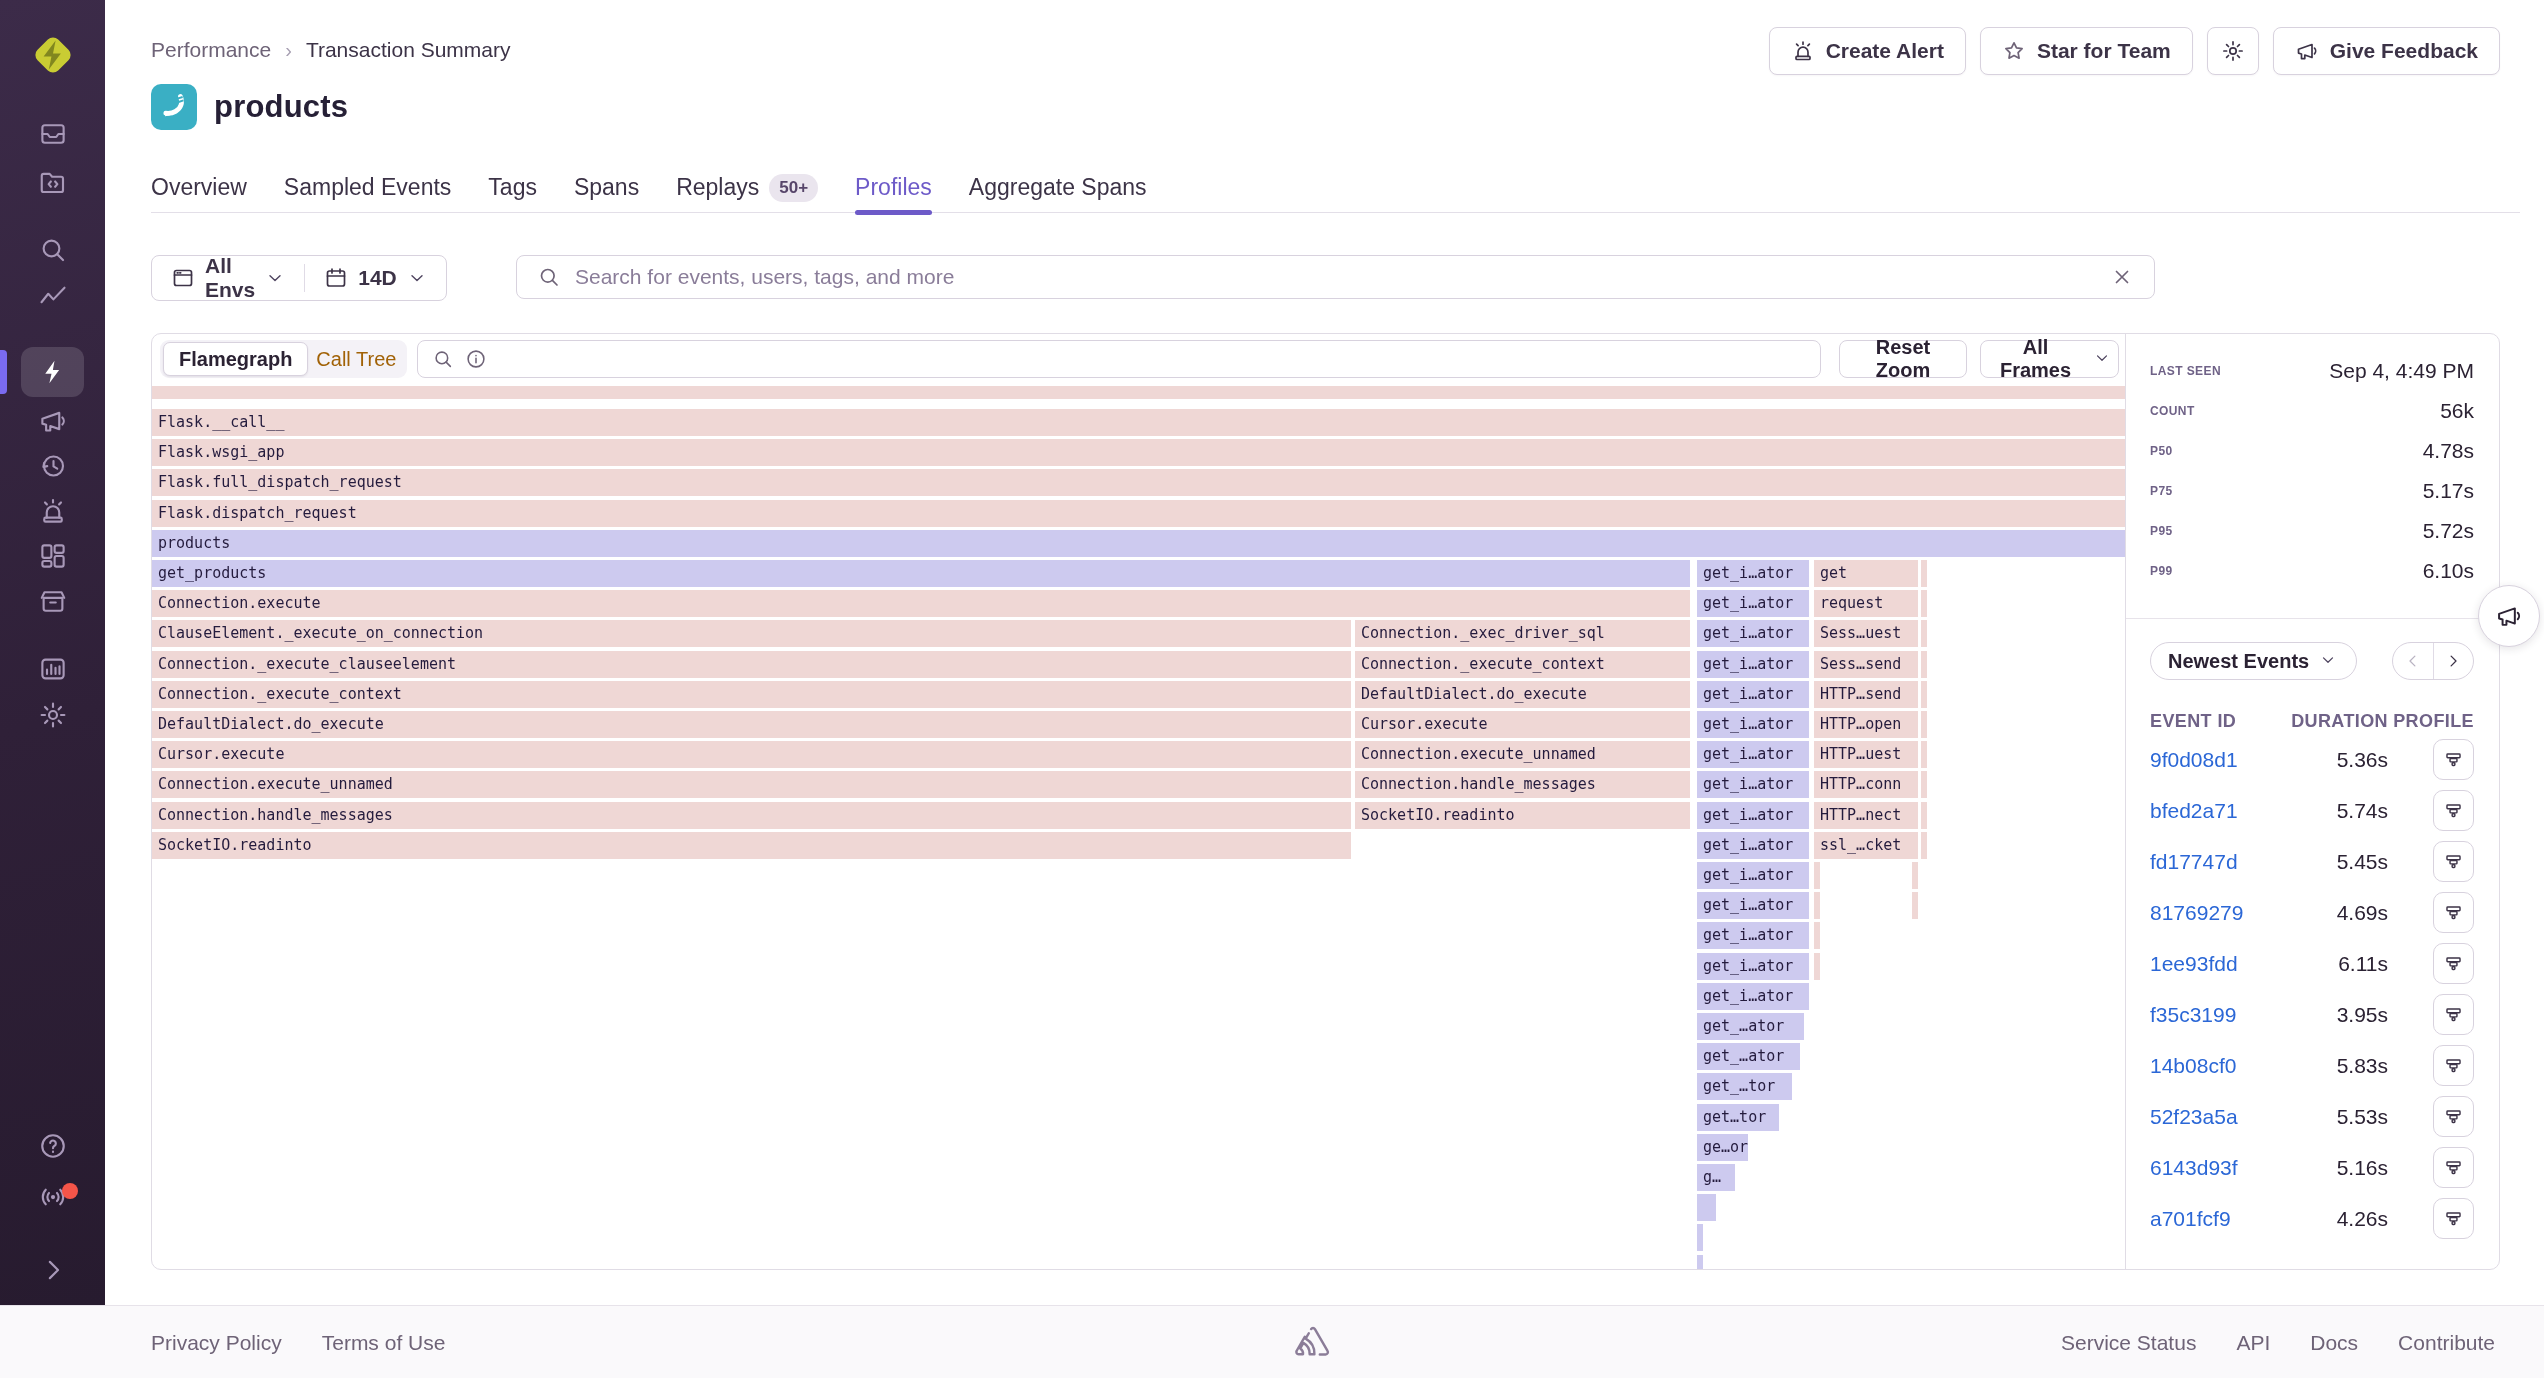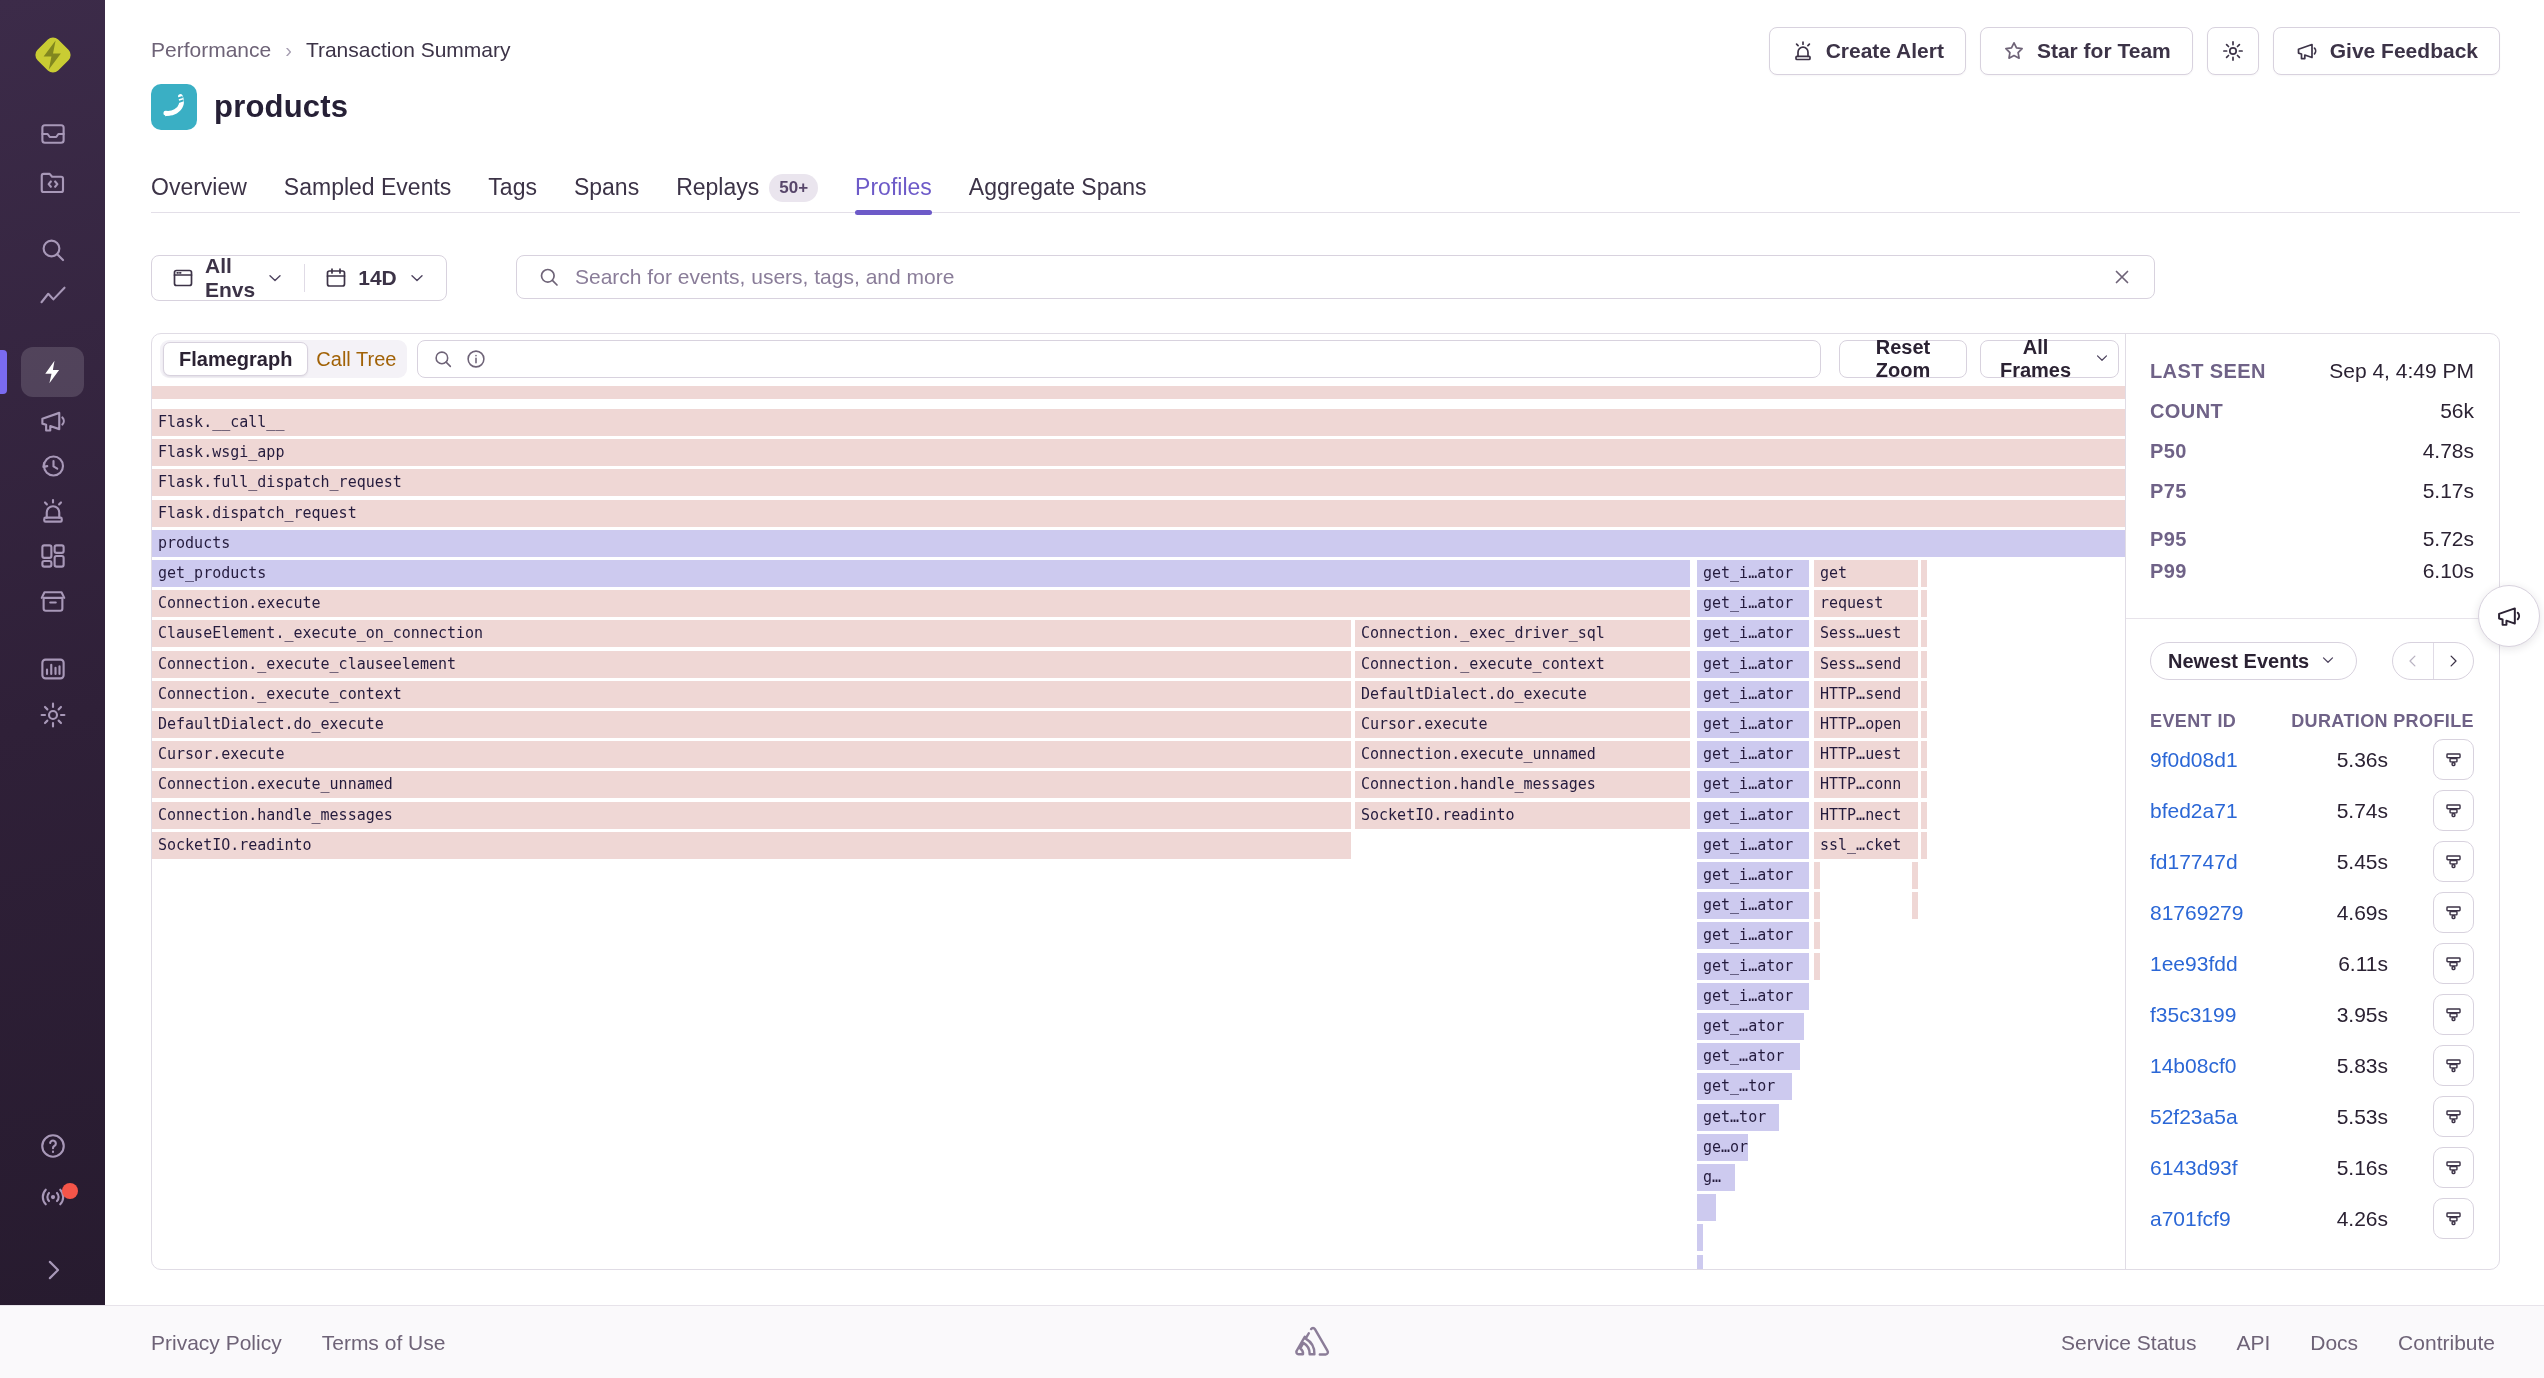--- a/index.html
+++ b/index.html
@@ -73,21 +73,21 @@
   
   .flame{position:absolute;left:0;top:48px;width:1974px;height:888px;overflow:hidden;}
   .frame{position:absolute;height:27px;font-family:"DejaVu Sans Mono",monospace;font-size:15px;line-height:27px;
     color:#241b3d;white-space:nowrap;overflow:hidden;padding:0 0 0 6px;box-sizing:border-box;cursor:pointer;}
   .fp{background:#efd7d5}
   .fv{background:#cdcaef}
 
   
   .rightcol{position:absolute;left:1973px;top:0;bottom:0;width:374px;border-left:1px solid #e0dce5;}
   .stat-row{position:absolute;left:24px;right:26px;height:40px;display:flex;align-items:center;justify-content:space-between;}
-  .stat-l{font-size:20px;font-weight:700;color:#6f6287;letter-spacing:.4px}
+  .stat-l{font-size:12px;font-weight:700;color:#6f6287;letter-spacing:.4px}
   .stat-v{font-size:21px;color:#2b2233}
   .rc-div{position:absolute;left:0;right:0;top:284px;height:1px;background:#e7e3ea;}
   .ne-pill{position:absolute;left:24px;top:308px;height:38px;border:1px solid #d8d2de;border-radius:19px;background:#fff;
     display:flex;align-items:center;gap:10px;padding:0 17px;font-size:20px;font-weight:700;color:#2b2233;box-sizing:border-box;cursor:pointer}
   .pager{position:absolute;right:26px;top:308px;height:38px;width:82px;border:1px solid #d8d2de;border-radius:19px;
     display:flex;box-sizing:border-box;overflow:hidden;background:#fff}
   .pager div{flex:1;display:flex;align-items:center;justify-content:center;cursor:pointer}
   .pager .pdiv{flex:0 0 1px;background:#e0dbe6;padding:0}
   .pager svg{width:18px;height:18px}
   .ehead{position:absolute;left:24px;right:26px;top:372px;height:30px;display:grid;
@@ -588,21 +588,21 @@
             <span class="stat-v">56k</span>
           </div>
           <div class="stat-row" style="top: 97px;">
             <span class="stat-l">P50</span>
             <span class="stat-v">4.78s</span>
           </div>
           <div class="stat-row" style="top: 137px;">
             <span class="stat-l">P75</span>
             <span class="stat-v">5.17s</span>
           </div>
-          <div class="stat-row" style="top: 177px; align-items: flex-end;">
+          <div class="stat-row" style="top: 177px;">
             <span class="stat-l">P95</span>
             <span class="stat-v">5.72s</span>
           </div>
           <div class="stat-row" style="top: 217px;">
             <span class="stat-l">P99</span>
             <span class="stat-v">6.10s</span>
           </div>
         </div>
       <div class="rc-div"></div>
       <div class="ne-pill">

